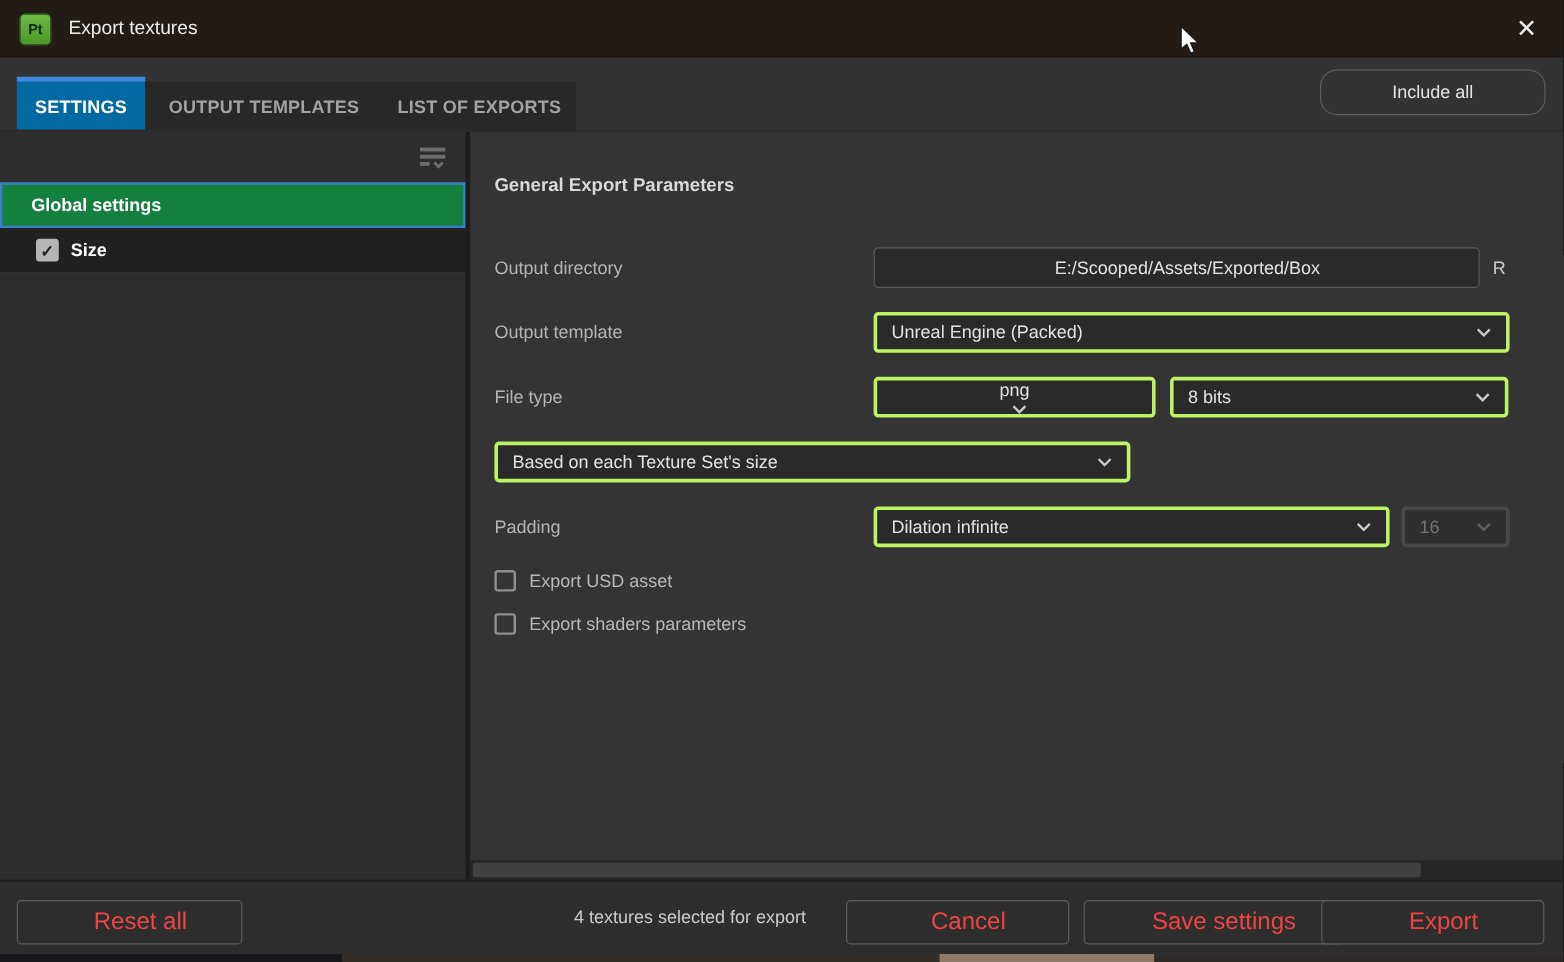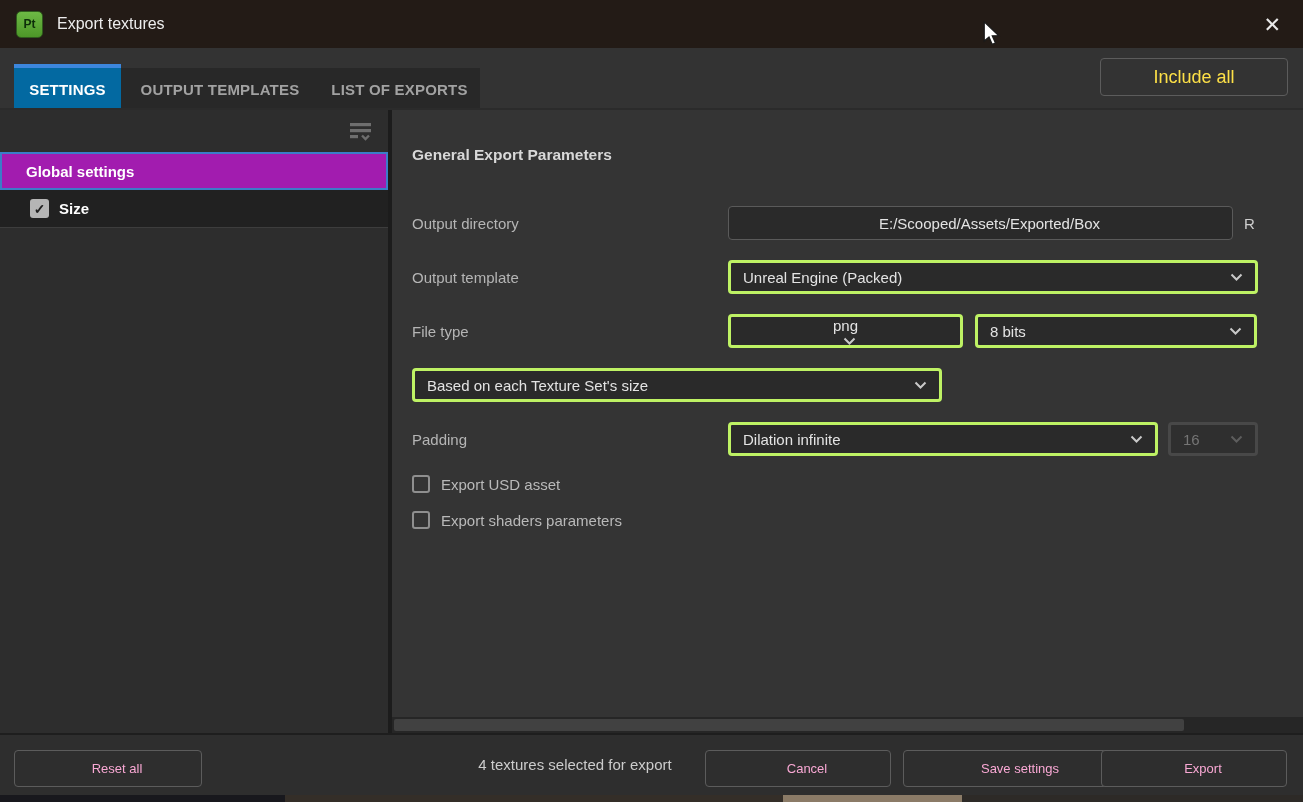--- a/index.html
+++ b/index.html
@@ -20,30 +20,30 @@
   .tabbar{position:absolute;left:14px;top:64px;display:flex;align-items:flex-start;}
   .tab{box-sizing:border-box;display:flex;align-items:center;justify-content:center;
     font-size:15px;font-weight:bold;letter-spacing:.2px;}
   .tab.active{width:107px;height:46px;background:#0369a1;color:#ffffff;border-top:4px solid #3d87dd;}
   .tab.inactive{margin-top:4px;height:42px;background:#282828;color:#a2a2a2;}
   .tab.t2{width:198px;}
   .tab.t3{width:161px;}
   .panel-topline{position:absolute;left:0;top:108px;width:100%;height:2px;background:#2b2b2b;}
 
   .include-all{position:absolute;right:15px;top:58px;width:188px;height:38px;box-sizing:border-box;
-    background:#333333;border:1px solid #5c5c5c;border-radius:4px;color:#fde047;font-size:18px;
+    background:#333333;border:1px solid #5c5c5c;border-radius:14px;color:#e5e5e5;font-size:15px;
     display:flex;align-items:center;justify-content:center;}
 
   
   .sidebar{position:absolute;left:0;top:110px;width:388px;height:623px;background:#2d2d2d;}
   .sidebar-header{position:relative;height:42px;}
   .list-menu-icon{position:absolute;right:14px;top:10px;}
   .side-item{box-sizing:border-box;height:38px;display:flex;align-items:center;
     font-size:15px;font-weight:bold;color:#ffffff;background:#212121;}
-  .side-item.selected{background:#a21caf;border:2px solid #3b7dc8;padding-left:24px;}
+  .side-item.selected{background:#15803d;border:2px solid #3b7dc8;padding-left:24px;}
   .side-item.child{padding-left:30px;border-bottom:1px solid #3d3d3d;}
   .side-check{width:19px;height:19px;border-radius:3px;background:#b5b5b5;margin-right:10px;
     display:flex;align-items:center;justify-content:center;color:#1f1f1f;font-size:14px;font-weight:bold;}
   .divider-v{position:absolute;left:388px;top:110px;width:4px;height:623px;background:#1c1c1c;}
 
   
   .main{position:absolute;left:392px;top:110px;right:0;height:607px;background:#343434;
     box-sizing:border-box;padding:36px 45px 0 20px;}
   .main-heading{font-size:15.5px;font-weight:bold;color:#d8d8d8;margin-bottom:32px;}
   .row{display:flex;align-items:center;height:54px;}
@@ -69,21 +69,21 @@
   .cb-label{font-size:15px;color:#b9b9b9;}
 
   
   .hscroll{position:absolute;left:392px;top:717px;right:0;height:16px;background:#262626;}
   .hscroll-thumb{position:absolute;left:2px;top:2px;width:790px;height:12px;background:#414141;border-radius:2px;}
 
   
   .footer{position:absolute;left:0;top:733px;width:100%;height:62px;background:#2e2e2e;
     border-top:2px solid #1e1e1e;box-sizing:border-box;}
   .btn{position:absolute;top:15px;height:37px;box-sizing:border-box;background:#2e2e2e;
-    border:1px solid #5c5c5c;border-radius:4px;color:#f9a8d4;font-size:13px;
+    border:1px solid #5c5c5c;border-radius:4px;color:#ef4444;font-size:20px;
     display:flex;align-items:center;justify-content:center;padding-left:18px;}
   .btn-reset{left:14px;width:188px;}
   .btn-cancel{left:705px;width:186px;}
   .btn-save{left:903px;width:216px;text-align:right;}
   .btn-export{left:1101px;width:186px;}
   .footer-status{position:absolute;left:420px;top:0;width:310px;height:60px;line-height:60px;
     text-align:center;font-size:15px;color:#cccccc;}
 
   
   .bottom-strip{position:absolute;left:0;top:795px;width:100%;height:7px;display:flex;}

